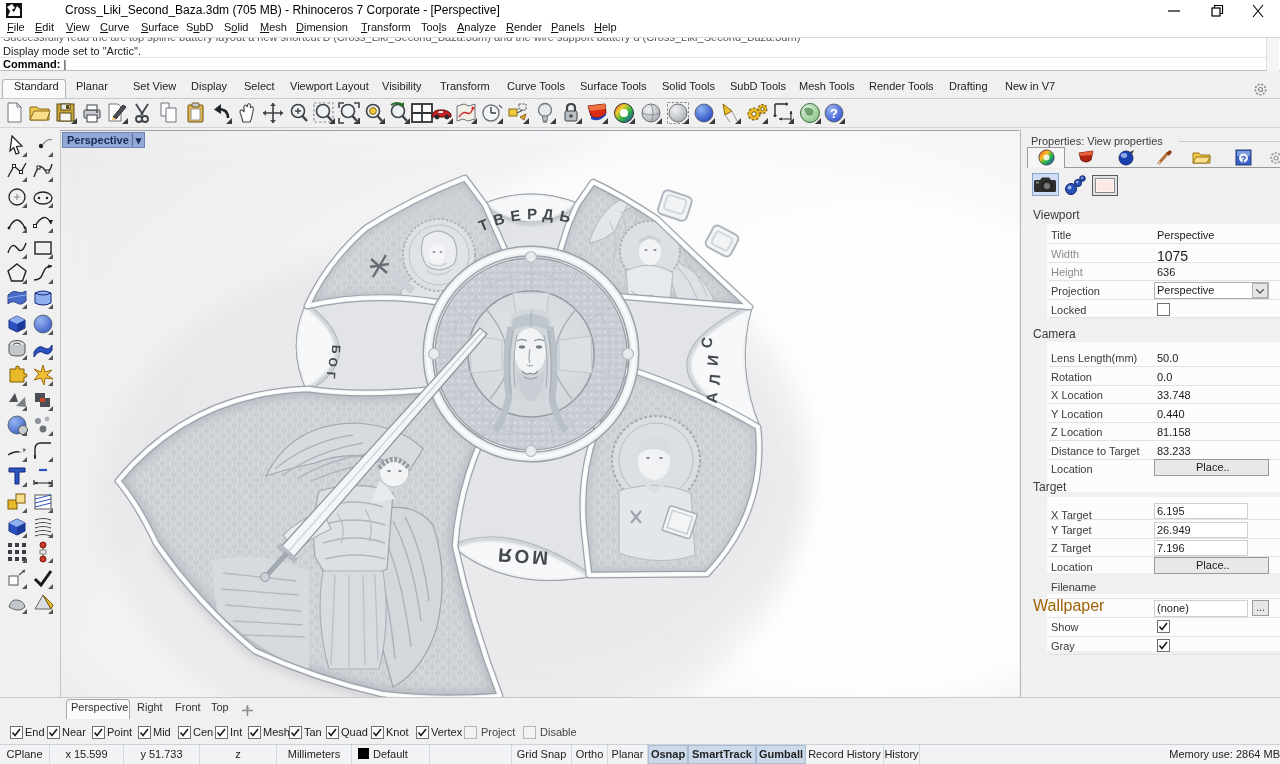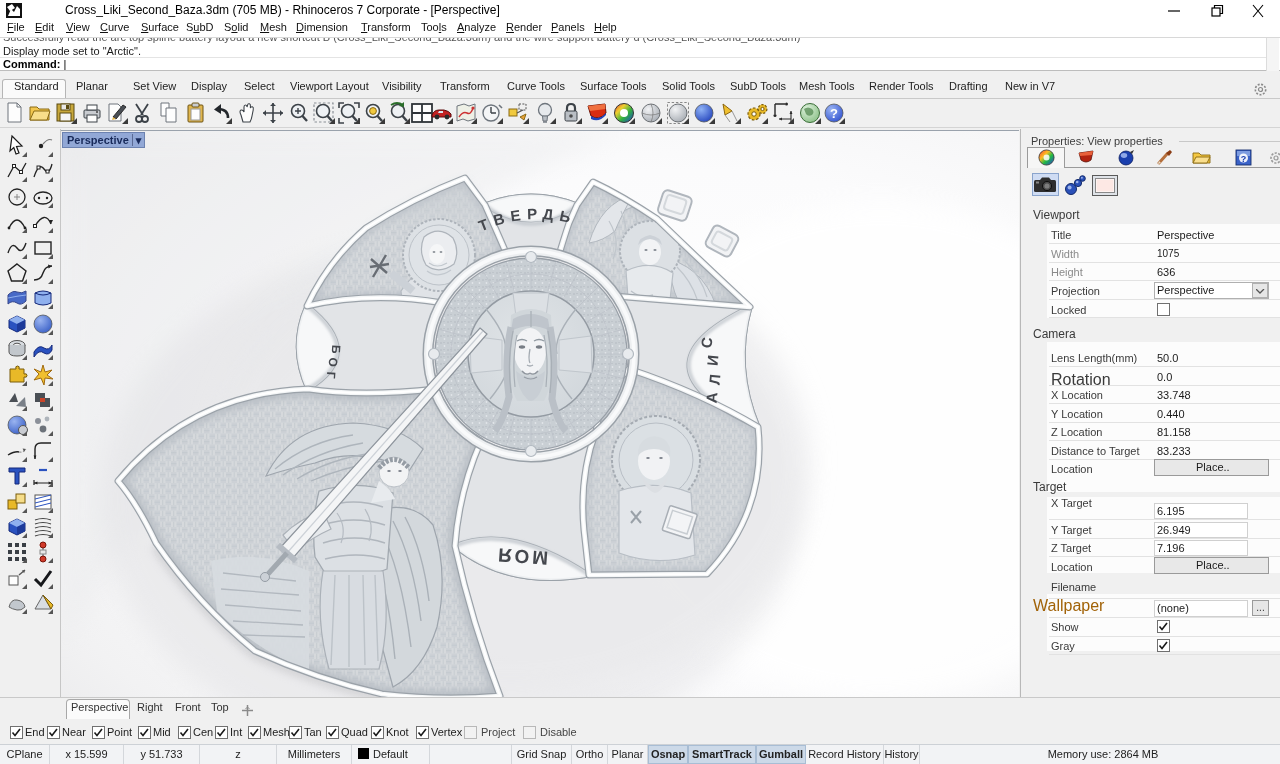--- a/index.html
+++ b/index.html
@@ -862,21 +862,21 @@
         <rect x="4.5" y="4.5" width="17" height="12" fill="#fde8e4"></rect>
       </svg>
     <div class="abs" style="left:26px;top:95px;width:234px;height:94px;background:#fcfcfc"></div>
     <div class="abs" style="left:26px;top:213px;width:234px;height:150px;background:#fcfcfc"></div>
     <div class="abs" style="left:26px;top:368px;width:234px;height:76px;background:#fcfcfc"></div>
     <div class="abs" style="left:26px;top:465px;width:234px;height:57px;background:#fcfcfc"></div>
     <div class="abs" style="left:12px;top:79px;font-size:12px;color:#3a3a3a">Viewport</div>
     <div class="abs" style="left:30px;top:100px;font-size:11px;color:#3a3a3a">Title</div>
     <div class="abs" style="left:136px;top:100px;font-size:11px;color:#1a1a1a">Perspective</div>
     <div class="abs" style="left:30px;top:119px;font-size:11px;color:#8a8a8a">Width</div>
-    <div class="abs" style="left:136px;top:119px;font-size:10px;color:#1a1a1a">1075</div>
+    <div class="abs" style="left:136px;top:119px;font-size:14px;color:#1a1a1a">1075</div>
     <div class="abs" style="left:30px;top:137px;font-size:11px;color:#8a8a8a">Height</div>
     <div class="abs" style="left:136px;top:137px;font-size:11px;color:#1a1a1a">636</div>
     <div class="abs" style="left:30px;top:156px;font-size:11px;color:#3a3a3a">Projection</div>
     <div class="abs" style="left:133px;top:153px;width:115px;height:17px;background:#fff;border:1px solid #b0b0b0"></div>
     <div class="abs" style="left:136px;top:155px;font-size:11px;color:#1a1a1a">Perspective</div>
     <div class="abs" style="left:231px;top:154px;width:16px;height:15px;background:#e6e6e6;border:1px solid #b0b0b0"></div>
     <svg class="abs" style="left:235px;top:160px" width="9" height="6">
         <path d="M0,0 L4,4 L8,0" fill="none" stroke="#555" stroke-width="1.3"></path>
       </svg>
     <div class="abs" style="left:30px;top:175px;font-size:11px;color:#3a3a3a">Locked</div>
@@ -885,40 +885,40 @@
       </svg>
     <div class="abs" style="left:28px;top:114px;width:232px;height:1px;background:#e2e2e2"></div>
     <div class="abs" style="left:28px;top:133px;width:232px;height:1px;background:#e2e2e2"></div>
     <div class="abs" style="left:28px;top:151px;width:232px;height:1px;background:#e2e2e2"></div>
     <div class="abs" style="left:28px;top:170px;width:232px;height:1px;background:#e2e2e2"></div>
     <div class="abs" style="left:28px;top:188px;width:232px;height:1px;background:#e2e2e2"></div>
     <div class="abs" style="left:12px;top:198px;font-size:12px;color:#3a3a3a">Camera</div>
     <div class="abs" style="left:30px;top:223px;font-size:11px;color:#3a3a3a">Lens Length(mm)</div>
     <div class="abs" style="left:136px;top:223px;font-size:11px;color:#1a1a1a">50.0</div>
     <div class="abs" style="left:28px;top:237px;width:232px;height:1px;background:#e2e2e2"></div>
-    <div class="abs" style="left:30px;top:242px;font-size:16px;color:#3a3a3a">Rotation</div>
+    <div class="abs" style="left:30px;top:242px;font-size:11px;color:#3a3a3a">Rotation</div>
     <div class="abs" style="left:136px;top:242px;font-size:11px;color:#1a1a1a">0.0</div>
     <div class="abs" style="left:28px;top:256px;width:232px;height:1px;background:#e2e2e2"></div>
     <div class="abs" style="left:30px;top:260px;font-size:11px;color:#3a3a3a">X Location</div>
     <div class="abs" style="left:136px;top:260px;font-size:11px;color:#1a1a1a">33.748</div>
     <div class="abs" style="left:28px;top:274px;width:232px;height:1px;background:#e2e2e2"></div>
     <div class="abs" style="left:30px;top:279px;font-size:11px;color:#3a3a3a">Y Location</div>
     <div class="abs" style="left:136px;top:279px;font-size:11px;color:#1a1a1a">0.440</div>
     <div class="abs" style="left:28px;top:293px;width:232px;height:1px;background:#e2e2e2"></div>
     <div class="abs" style="left:30px;top:297px;font-size:11px;color:#3a3a3a">Z Location</div>
     <div class="abs" style="left:136px;top:297px;font-size:11px;color:#1a1a1a">81.158</div>
     <div class="abs" style="left:28px;top:311px;width:232px;height:1px;background:#e2e2e2"></div>
     <div class="abs" style="left:30px;top:316px;font-size:11px;color:#3a3a3a">Distance to Target</div>
     <div class="abs" style="left:136px;top:316px;font-size:11px;color:#1a1a1a">83.233</div>
     <div class="abs" style="left:28px;top:330px;width:232px;height:1px;background:#e2e2e2"></div>
     <div class="abs" style="left:30px;top:334px;font-size:11px;color:#3a3a3a">Location</div>
     <div class="abs" style="left:133px;top:330px;width:115px;height:17px;background:#e8e8e8;border:1px solid #9a9a9a"></div>
     <div class="abs" style="left:175px;top:332px;font-size:11px;color:#1a1a1a">Place..</div>
     <div class="abs" style="left:12px;top:351px;font-size:12px;color:#3a3a3a">Target</div>
-    <div class="abs" style="left:30px;top:368px;font-size:11px;color:#3a3a3a">X Target</div>
+    <div class="abs" style="left:30px;top:380px;font-size:11px;color:#3a3a3a">X Target</div>
     <div class="abs" style="left:133px;top:374px;width:94px;height:16px;background:#fff;border:1px solid #d0d0d0"></div>
     <div class="abs" style="left:136px;top:376px;font-size:11px;color:#1a1a1a">6.195</div>
     <div class="abs" style="left:28px;top:390px;width:232px;height:1px;background:#e2e2e2"></div>
     <div class="abs" style="left:30px;top:395px;font-size:11px;color:#3a3a3a">Y Target</div>
     <div class="abs" style="left:133px;top:393px;width:94px;height:16px;background:#fff;border:1px solid #d0d0d0"></div>
     <div class="abs" style="left:136px;top:395px;font-size:11px;color:#1a1a1a">26.949</div>
     <div class="abs" style="left:28px;top:409px;width:232px;height:1px;background:#e2e2e2"></div>
     <div class="abs" style="left:30px;top:413px;font-size:11px;color:#3a3a3a">Z Target</div>
     <div class="abs" style="left:133px;top:411px;width:94px;height:16px;background:#fff;border:1px solid #d0d0d0"></div>
     <div class="abs" style="left:136px;top:413px;font-size:11px;color:#1a1a1a">7.196</div>
@@ -1031,15 +1031,15 @@
     <div class="sfield" style="left:352px;width:78px;text-align:left"><span style="display:inline-block;width:11px;height:11px;background:#000;vertical-align:-1px;margin:0 4px 0 6px"></span>Default</div>
     <div class="sfield" style="left:430px;width:82px"></div>
     <div class="sfield" style="left:512px;width:60px">Grid Snap</div>
     <div class="sfield" style="left:572px;width:36px">Ortho</div>
     <div class="sfield" style="left:608px;width:40px">Planar</div>
     <div class="sfield shl" style="left:648px;width:40px">Osnap</div>
     <div class="sfield shl" style="left:688px;width:68px">SmartTrack</div>
     <div class="sfield shl" style="left:756px;width:50px">Gumball</div>
     <div class="sfield" style="left:806px;width:78px">Record History</div>
     <div class="sfield" style="left:884px;width:36px">History</div>
-    <div class="sfield" style="left:920px;width:360px;text-align:center;padding-left:6px;border-right:none">Memory use: 2864 MB</div>
+    <div class="sfield" style="left:920px;width:360px;text-align:right;padding-left:6px;border-right:none">Memory use: 2864 MB</div>
   </div>
 </div>
 
 </body></html>

